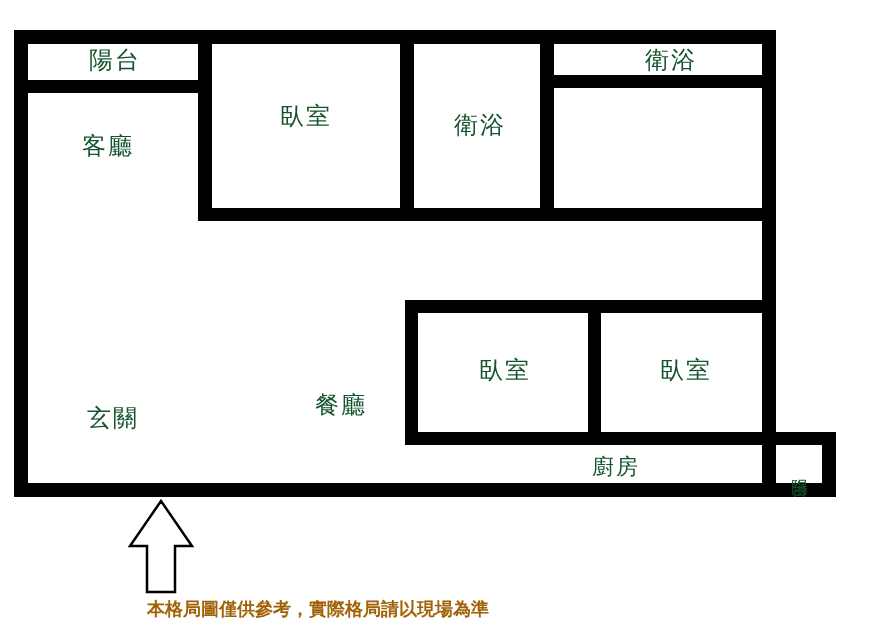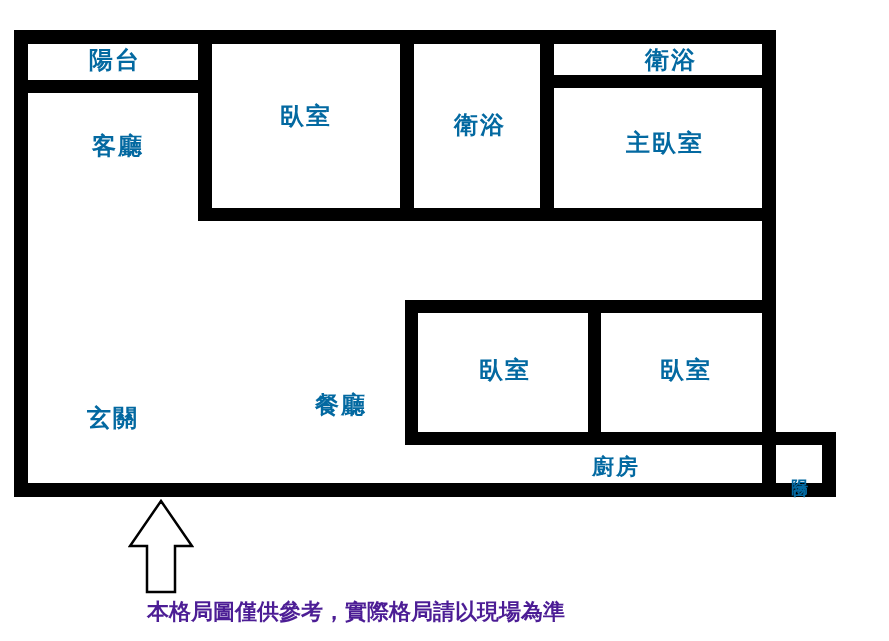--- a/index.html
+++ b/index.html
@@ -10,40 +10,40 @@
     width: 889px;
     height: 641px;
     background: #ffffff;
     overflow: hidden;
   }
   .wall { position: absolute; background: #000000; }
   .room-label {
     position: absolute;
     transform: translate(-50%, -50%);
     font-size: 24px;
-    font-weight: bold;
-    color: #0369a1;
+    font-weight: normal;
+    color: #14532d;
     white-space: nowrap;
     letter-spacing: 2px;
   }
   .room-label.small { font-size: 22px; }
   .room-label.vertical {
     writing-mode: vertical-rl;
     text-orientation: upright;
     font-size: 17px;
     letter-spacing: 0;
     line-height: 1.2;
   }
   .caption {
     position: absolute;
     left: 147px;
     top: 597px;
-    font-size: 22px;
+    font-size: 18px;
     font-weight: bold;
-    color: #4c1d95;
+    color: #a16207;
     white-space: nowrap;
   }
   .arrow { position: absolute; left: 128px; top: 499px; }
 </style>
 </head>
 <body>
 
 <div class="plan">
 
   <div class="wall" style="left:14px;  top:30px;  width:762px; height:14px;"></div>
@@ -60,25 +60,24 @@
   <div class="wall" style="left:198px; top:208px; width:578px; height:13px;"></div>
 
   <div class="wall" style="left:405px; top:300px; width:371px; height:13px;"></div>
   <div class="wall" style="left:405px; top:300px; width:13px;  height:145px;"></div>
   <div class="wall" style="left:588px; top:300px; width:13px;  height:145px;"></div>
   <div class="wall" style="left:405px; top:432px; width:431px; height:13px;"></div>
 
   <div class="wall" style="left:822px; top:432px; width:14px;  height:65px;"></div>
 
   <div class="room-label" style="left:115px; top:60px;">陽台</div>
-  <div class="room-label" style="left:118px; top:146px;">客廳</div>
+  <div class="room-label" style="left:108px; top:146px;">客廳</div>
   <div class="room-label" style="left:306px; top:116px;">臥室</div>
   <div class="room-label" style="left:480px; top:125px;">衛浴</div>
   <div class="room-label" style="left:671px; top:60px;">衛浴</div>
-  <div class="room-label" style="left:665px; top:143px;">主臥室</div>
   <div class="room-label" style="left:341px; top:381px;margin-top:24px;">餐廳</div>
   <div class="room-label" style="left:505px; top:370px;">臥室</div>
   <div class="room-label" style="left:686px; top:370px;">臥室</div>
   <div class="room-label" style="left:113px; top:418px;">玄關</div>
   <div class="room-label small" style="left:616px; top:467px;">廚房</div>
   <div class="room-label vertical" style="left:800px; top:466px;">陽台</div>
 
   <svg class="arrow" width="66" height="95" viewBox="0 0 66 95">
     <polygon points="33,2 64,47 47,47 47,93 19,93 19,47 2,47" fill="#ffffff" stroke="#000000" stroke-width="2.5" stroke-linejoin="miter"></polygon>
   </svg>

